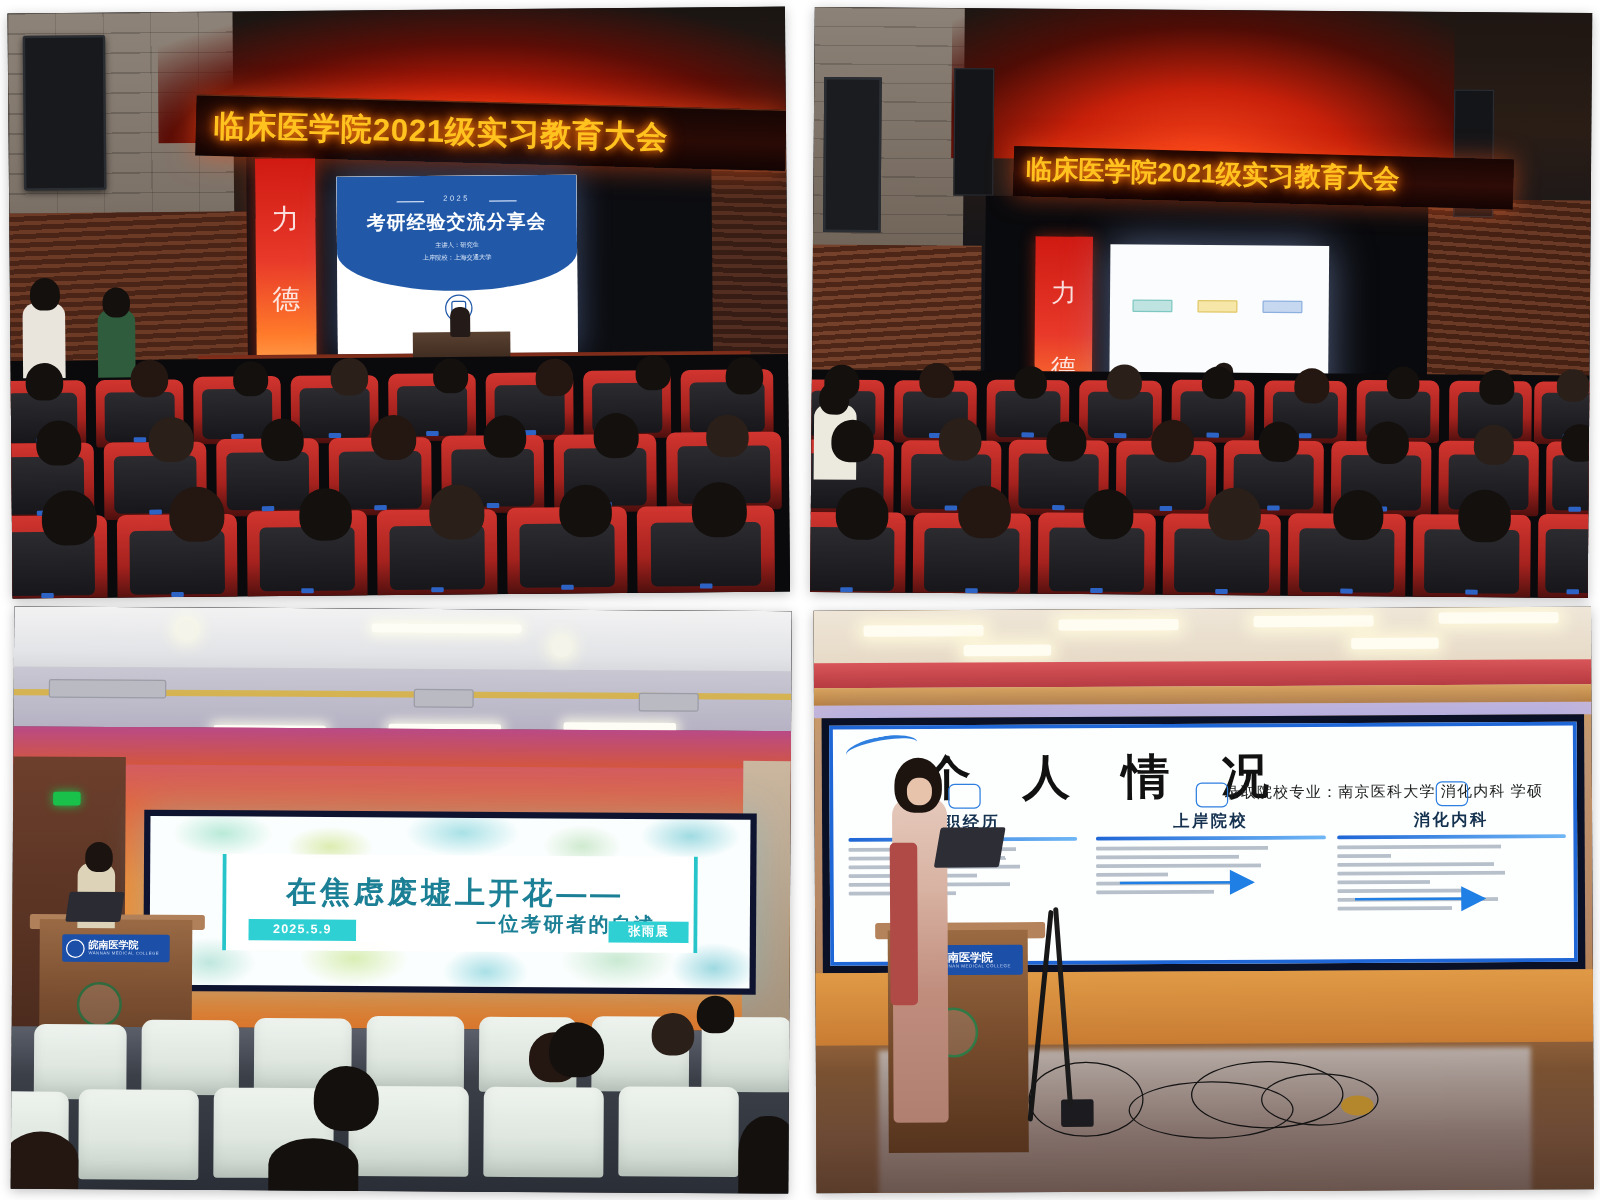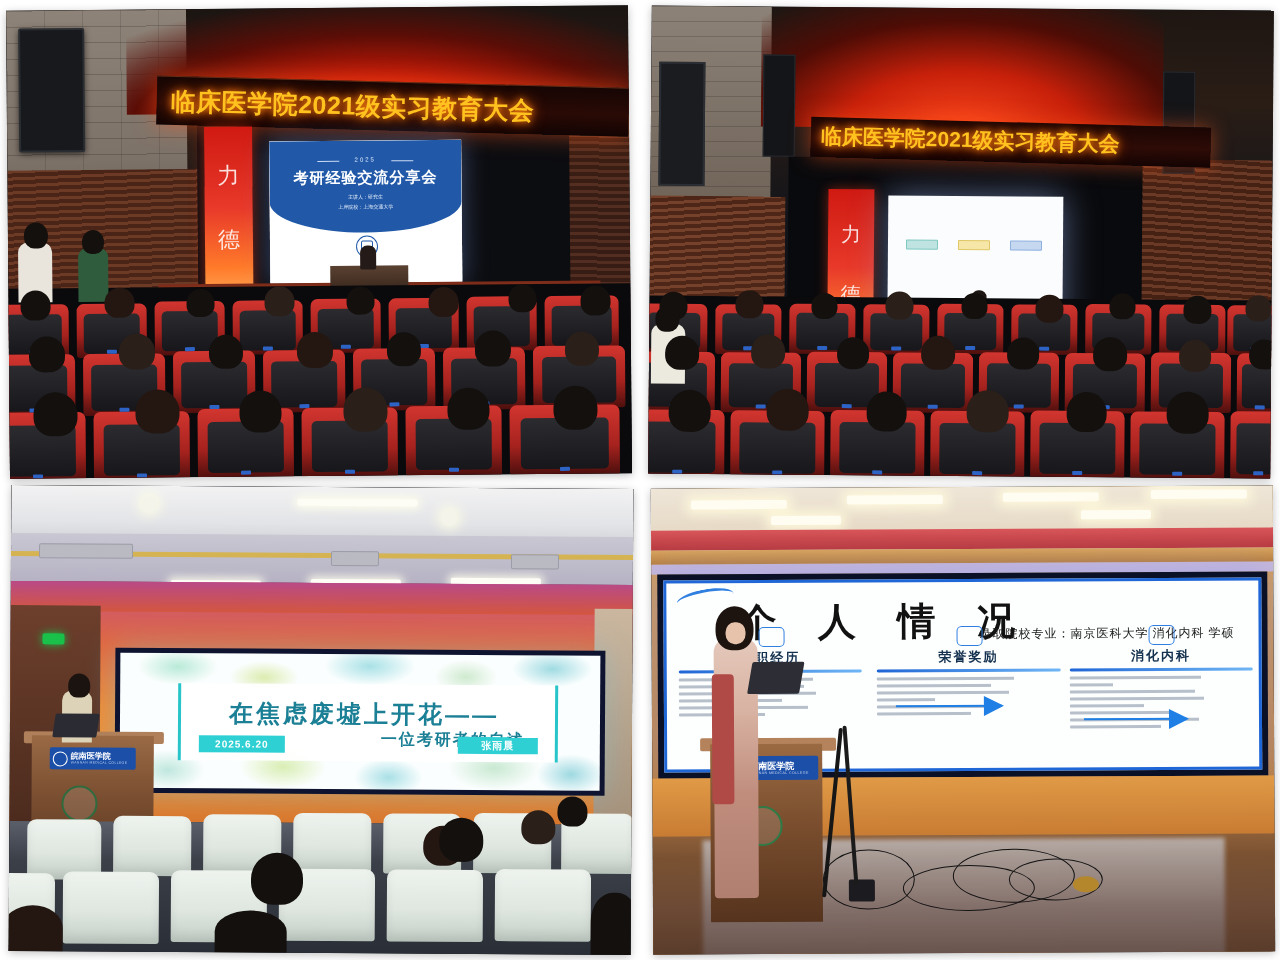--- a/index.html
+++ b/index.html
@@ -155,21 +155,21 @@
                  radial-gradient(ellipse 12% 80% at 56% 70%,#a9e0e6 0%,transparent 60%),
                  radial-gradient(ellipse 16% 95% at 78% 45%,#c9e9d2 0%,transparent 60%),
                  radial-gradient(ellipse 12% 85% at 94% 60%,#9ed9e1 0%,transparent 60%);}
   #p3 .card{position:absolute;left:58px;top:30px;right:42px;bottom:28px;background:rgba(255,255,255,.93);
       border-left:3px solid #27c5c9;border-right:3px solid #27c5c9;}
   #p3 .t1{position:absolute;left:48px;top:14px;font-size:24px;font-weight:bold;color:#1b7f95;letter-spacing:3px;}
   #p3 .t2{position:absolute;right:30px;top:45px;font-size:16px;font-weight:bold;color:#1b7f95;letter-spacing:2px;}
   #p3 .pill{position:absolute;height:17px;line-height:17px;background:#2fd0d4;color:#ffffff;
       font-size:10px;font-weight:bold;text-align:center;letter-spacing:1px;}
   #p3 .pillDate{left:18px;bottom:8px;width:86px;}
-  #p3 .pillName{right:17px;bottom:8px;width:80px;}
+  #p3 .pillName{right:4px;bottom:8px;width:64px;}
   #p3 .podium{position:absolute;left:22px;top:250px;width:122px;height:142px;
       background:linear-gradient(180deg,#9a6a45 0%,#7b4f31 42%,#58351f 100%);}
   #p3 .podTop{position:absolute;left:14px;top:246px;width:140px;height:12px;background:#b0805a;border-radius:2px;}
   #p3 .podSign{position:absolute;left:40px;top:262px;width:86px;height:22px;background:#1b4fa8;border-radius:2px;
       display:flex;align-items:center;gap:3px;padding:0 3px;box-sizing:border-box;}
   #p3 .podSign .lg{width:13px;height:13px;border-radius:50%;border:1.3px solid #fff;flex:none;}
   #p3 .podSign .nm{color:#fff;font-size:8px;font-weight:bold;line-height:8px;}
   #p3 .podSign .en{color:#c9d9f4;font-size:3.4px;line-height:4px;letter-spacing:.4px;}
   #p3 .podSeal{position:absolute;left:52px;top:300px;width:32px;height:32px;border-radius:50%;
       border:2px solid #2f6b3f;background:rgba(255,255,255,.12);}
@@ -547,21 +547,21 @@
       <div class="exitsign"></div>
       <div class="sidewall"></div>
 
       <div class="screen">
         <div class="slide">
           <div class="leafA"></div>
           <div class="leafB"></div>
           <div class="card">
             <div class="t1">在焦虑废墟上开花——</div>
             <div class="t2">一位考研者的自述</div>
-            <div class="pill pillDate">2025.6.20</div>
+            <div class="pill pillDate">2025.5.9</div>
             <div class="pill pillName">张雨晨</div>
           </div>
         </div>
       </div>
 
       <div class="podTop"></div>
       <div class="podium"></div>
       <div class="podSign">
         <div class="lg"></div>
         <div>
@@ -631,21 +631,21 @@
                 <div style="width:88%"></div>
                 <div style="width:96%"></div>
               <div style="width:72%"></div>
                 <div style="width:90%"></div>
                 <div style="width:60%"></div>
             </div>
           </div>
 
           <div class="col colB">
             <div class="badge"></div>
-            <div class="ctitle">荣誉奖励</div>
+            <div class="ctitle">上岸院校</div>
             <div class="rule"></div>
             <div class="body">
               <div style="width:96%"></div>
                 <div style="width:80%"></div>
                 <div style="width:92%"></div>
               <div style="width:40%"></div>
                 <div style="width:86%"></div>
                 <div style="width:66%"></div>
             </div>
             <div class="arrow" style="left:10%;width:58%;"></div>

